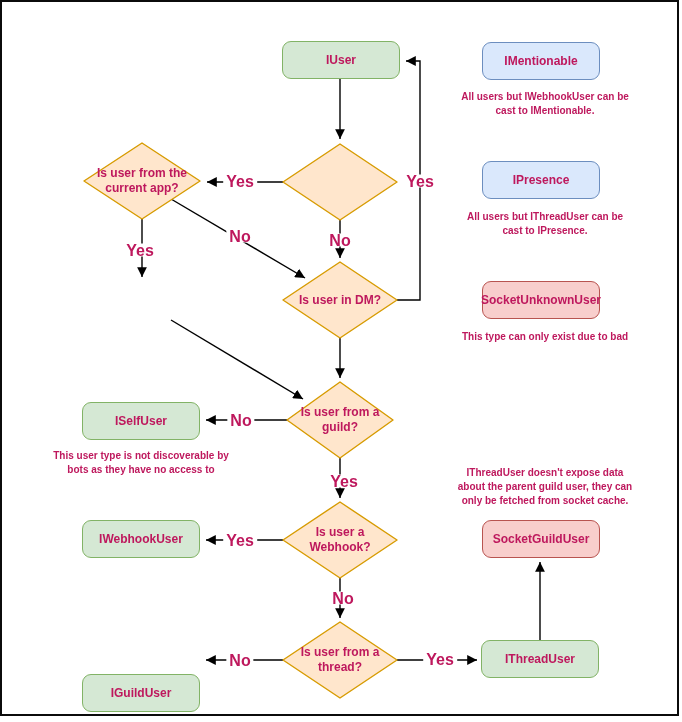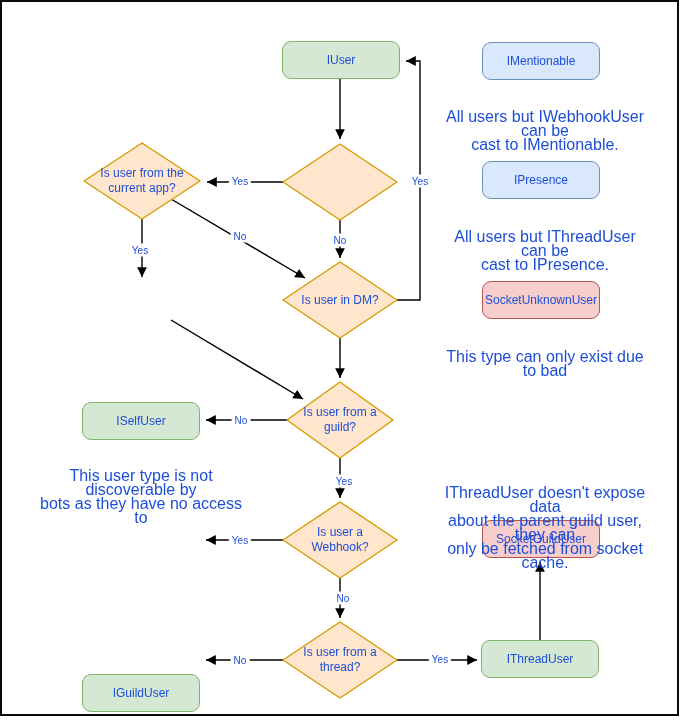--- a/index.html
+++ b/index.html
@@ -1,39 +1,39 @@
 <!DOCTYPE html>
 <html style="--green_fill: #d5e8d4; --green_border: #82b366; --blue_fill: #dae8fc; --blue_border: #6c8ebf; --red_fill: #f8cecc; --red_border: #b85450; --orange_fill: #ffe6cc; --orange_border: #d79b00; --line: #000000;"><head>
 <meta charset="utf-8">
 <style>
   html,body{margin:0;padding:0;background:#fff;}
   .canvas{
     position:relative;width:682px;height:722px;background:#ffffff;overflow:hidden;
-    font-family:"Liberation Sans","DejaVu Sans",sans-serif;color:#1d4ed8;
+    font-family:"Liberation Sans","DejaVu Sans",sans-serif;color:#be185d;font-weight:bold;
   }
   .frame{position:absolute;left:0;top:0;width:675px;height:712px;border:2px solid #0b0b0b;}
   svg.wires{position:absolute;left:0;top:0;}
   .node{
     position:absolute;width:118px;height:38px;border-radius:9px;
     display:flex;align-items:center;justify-content:center;
     font-size:12px;line-height:14px;text-align:center;box-sizing:border-box;
   }
   .node.green{background:var(--green_fill);border:1px solid var(--green_border);}
   .node.blue {background:var(--blue_fill); border:1px solid var(--blue_border);text-align:center;}
   .node.red  {background:var(--red_fill);  border:1px solid var(--red_border);}
   .dlabel{
     position:absolute;display:flex;align-items:center;justify-content:center;
     text-align:center;font-size:12px;line-height:15px;padding:0 8px;box-sizing:border-box;
   }
   .elabel{
     position:absolute;transform:translate(-50%,-50%);
-    background:#ffffff;padding:0 3px;font-size:10px;line-height:13px;white-space:nowrap;
+    background:#ffffff;padding:0 3px;font-size:16px;line-height:13px;white-space:nowrap;
   }
   .note{
-    position:absolute;text-align:center;font-size:16px;line-height:14px;margin-top:20px;
+    position:absolute;text-align:center;font-size:10px;line-height:14px;
   }
 </style>
 </head>
 <body>
 
 <div class="canvas">
   <div class="frame"></div>
 
   <svg class="wires" width="682" height="722">
     <defs>
@@ -78,20 +78,23 @@
     </div>
   <div class="node blue" style="left:482px;top:161px">
       <span>IPresence</span>
     </div>
   <div class="node red" style="left:482px;top:281px">
       <span>SocketUnknownUser</span>
     </div>
   <div class="node green" style="left:82px;top:402px">
       <span>ISelfUser</span>
     </div>
+  <div class="node green" style="left:82px;top:520px">
+      <span>IWebhookUser</span>
+    </div>
   <div class="node red" style="left:482px;top:520px">
       <span>SocketGuildUser</span>
     </div>
   <div class="node green" style="left:82px;top:674px">
       <span>IGuildUser</span>
     </div>
   <div class="node green" style="left:481px;top:640px">
       <span>IThreadUser</span>
     </div>
 

